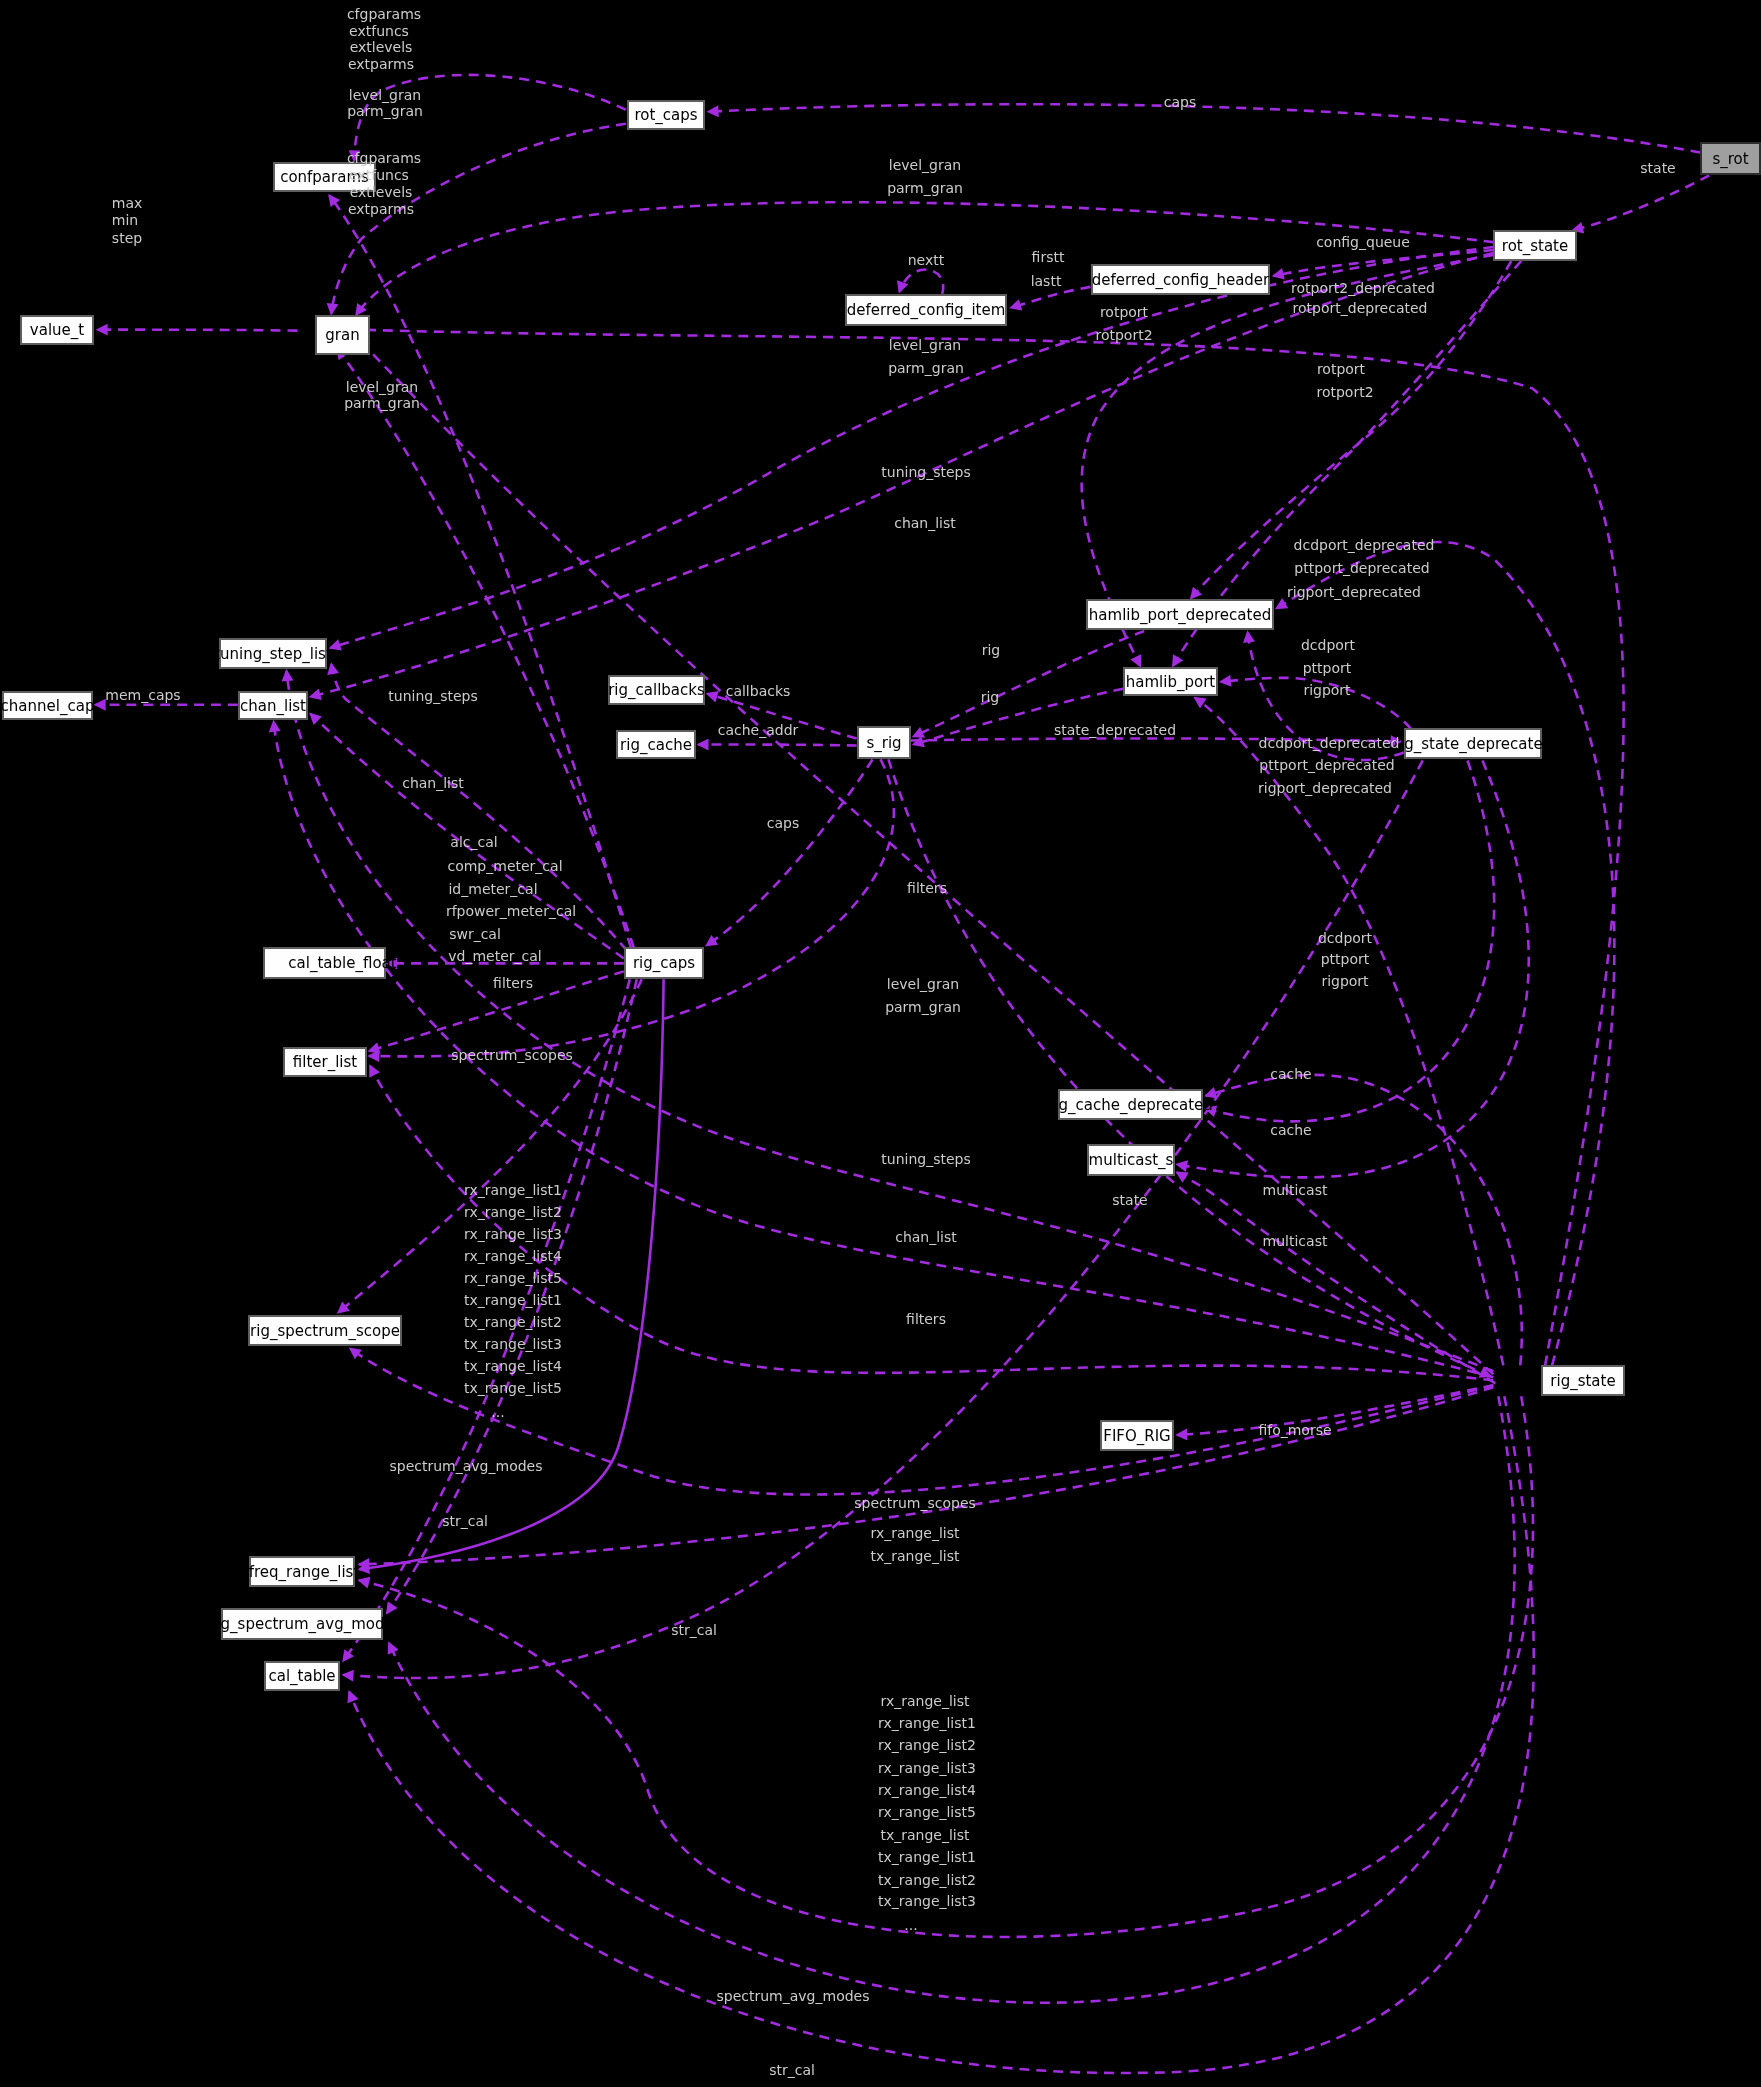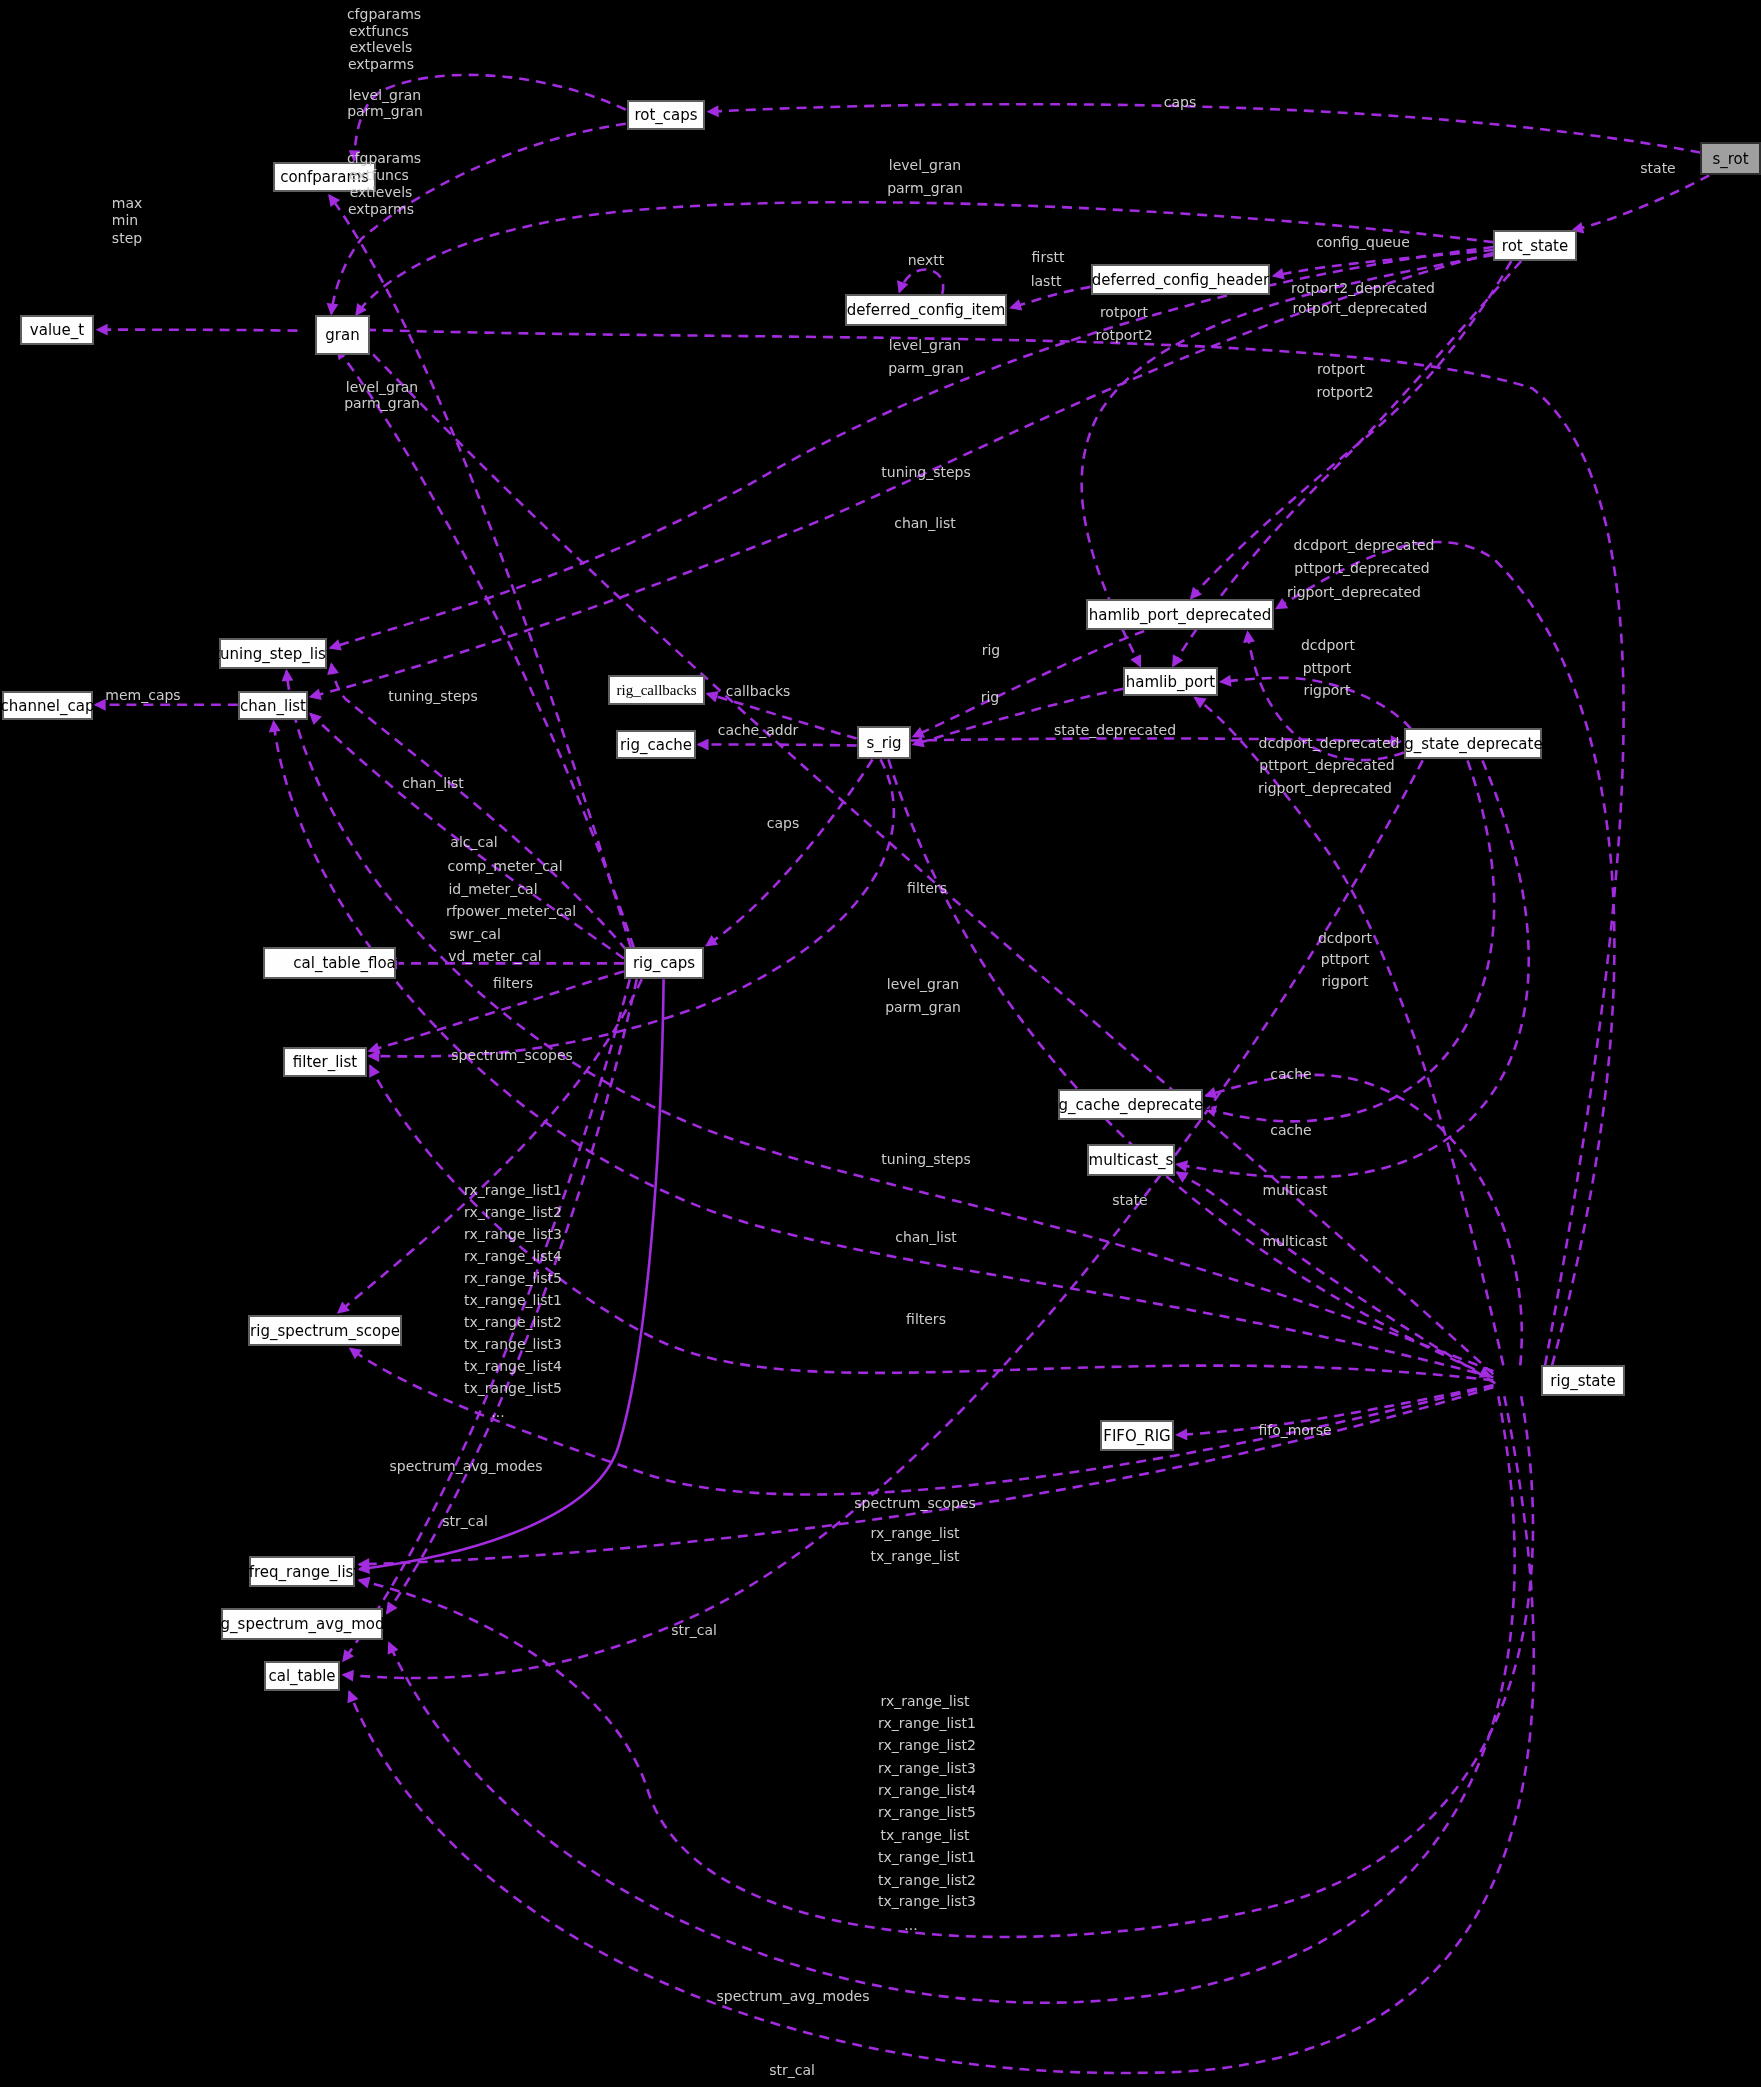--- a/index.html
+++ b/index.html
@@ -84,25 +84,25 @@
       <div class="node" style="left: 315px; top: 315px; width: 55px; height: 40px;">gran</div>
       <div class="node" style="left: 845px; top: 294px; width: 162px; height: 32px;">deferred_config_item</div>
       <div class="node" style="left: 1091px; top: 264px; width: 179px; height: 31px;">deferred_config_header</div>
       <div class="node" style="left: 1493px; top: 230px; width: 84px; height: 31px;">rot_state</div>
       <div class="node hl" style="left: 1700px; top: 142px; width: 61px; height: 33px;">s_rot</div>
       <div class="node" style="left: 1086px; top: 599px; width: 188px; height: 31px;">hamlib_port_deprecated</div>
       <div class="node" style="left: 1123px; top: 667px; width: 95px; height: 29px;">hamlib_port</div>
       <div class="node" style="left: 1404px; top: 728px; width: 138px; height: 31px;">rig_state_deprecated</div>
       <div class="node" style="left: 857px; top: 726px; width: 54px; height: 33px;">s_rig</div>
       <div class="node" style="left: 616px; top: 730px; width: 80px; height: 29px;">rig_cache</div>
-      <div class="node" style="left: 608px; top: 675px; width: 97px; height: 30px; font-family: Liberation Serif, serif;">rig_callbacks</div>
+      <div class="node" style="left: 608px; top: 675px; width: 97px; height: 30px;">rig_callbacks</div>
       <div class="node" style="left: 219px; top: 638px; width: 108px; height: 31px;">tuning_step_list</div>
       <div class="node" style="left: 238px; top: 691px; width: 70px; height: 29px;">chan_list</div>
       <div class="node" style="left: 2px; top: 691px; width: 91px; height: 29px;">channel_cap</div>
-      <div class="node" style="left: 263px; top: 947px; width: 133px; height: 32px; padding-left: 40px;">cal_table_float</div>
+      <div class="node" style="left: 263px; top: 947px; width: 123px; height: 32px; padding-left: 40px;">cal_table_float</div>
       <div class="node" style="left: 624px; top: 947px; width: 80px; height: 32px;">rig_caps</div>
       <div class="node" style="left: 283px; top: 1047px; width: 84px; height: 30px;">filter_list</div>
       <div class="node" style="left: 248px; top: 1315px; width: 154px; height: 31px;">rig_spectrum_scope</div>
       <div class="node" style="left: 249px; top: 1556px; width: 106px; height: 31px; padding-left: 8px;">freq_range_list</div>
       <div class="node" style="left: 221px; top: 1608px; width: 162px; height: 32px;">rig_spectrum_avg_mode</div>
       <div class="node" style="left: 264px; top: 1661px; width: 76px; height: 30px;">cal_table</div>
       <div class="node" style="left: 1058px; top: 1089px; width: 145px; height: 31px;">rig_cache_deprecated</div>
       <div class="node" style="left: 1087px; top: 1144px; width: 88px; height: 32px;">multicast_s</div>
       <div class="node" style="left: 1100px; top: 1420px; width: 74px; height: 31px;">FIFO_RIG</div>
       <div class="node" style="left: 1493px; top: 1365px; width: 84px; height: 31px; margin-left: 48px;">rig_state</div>

